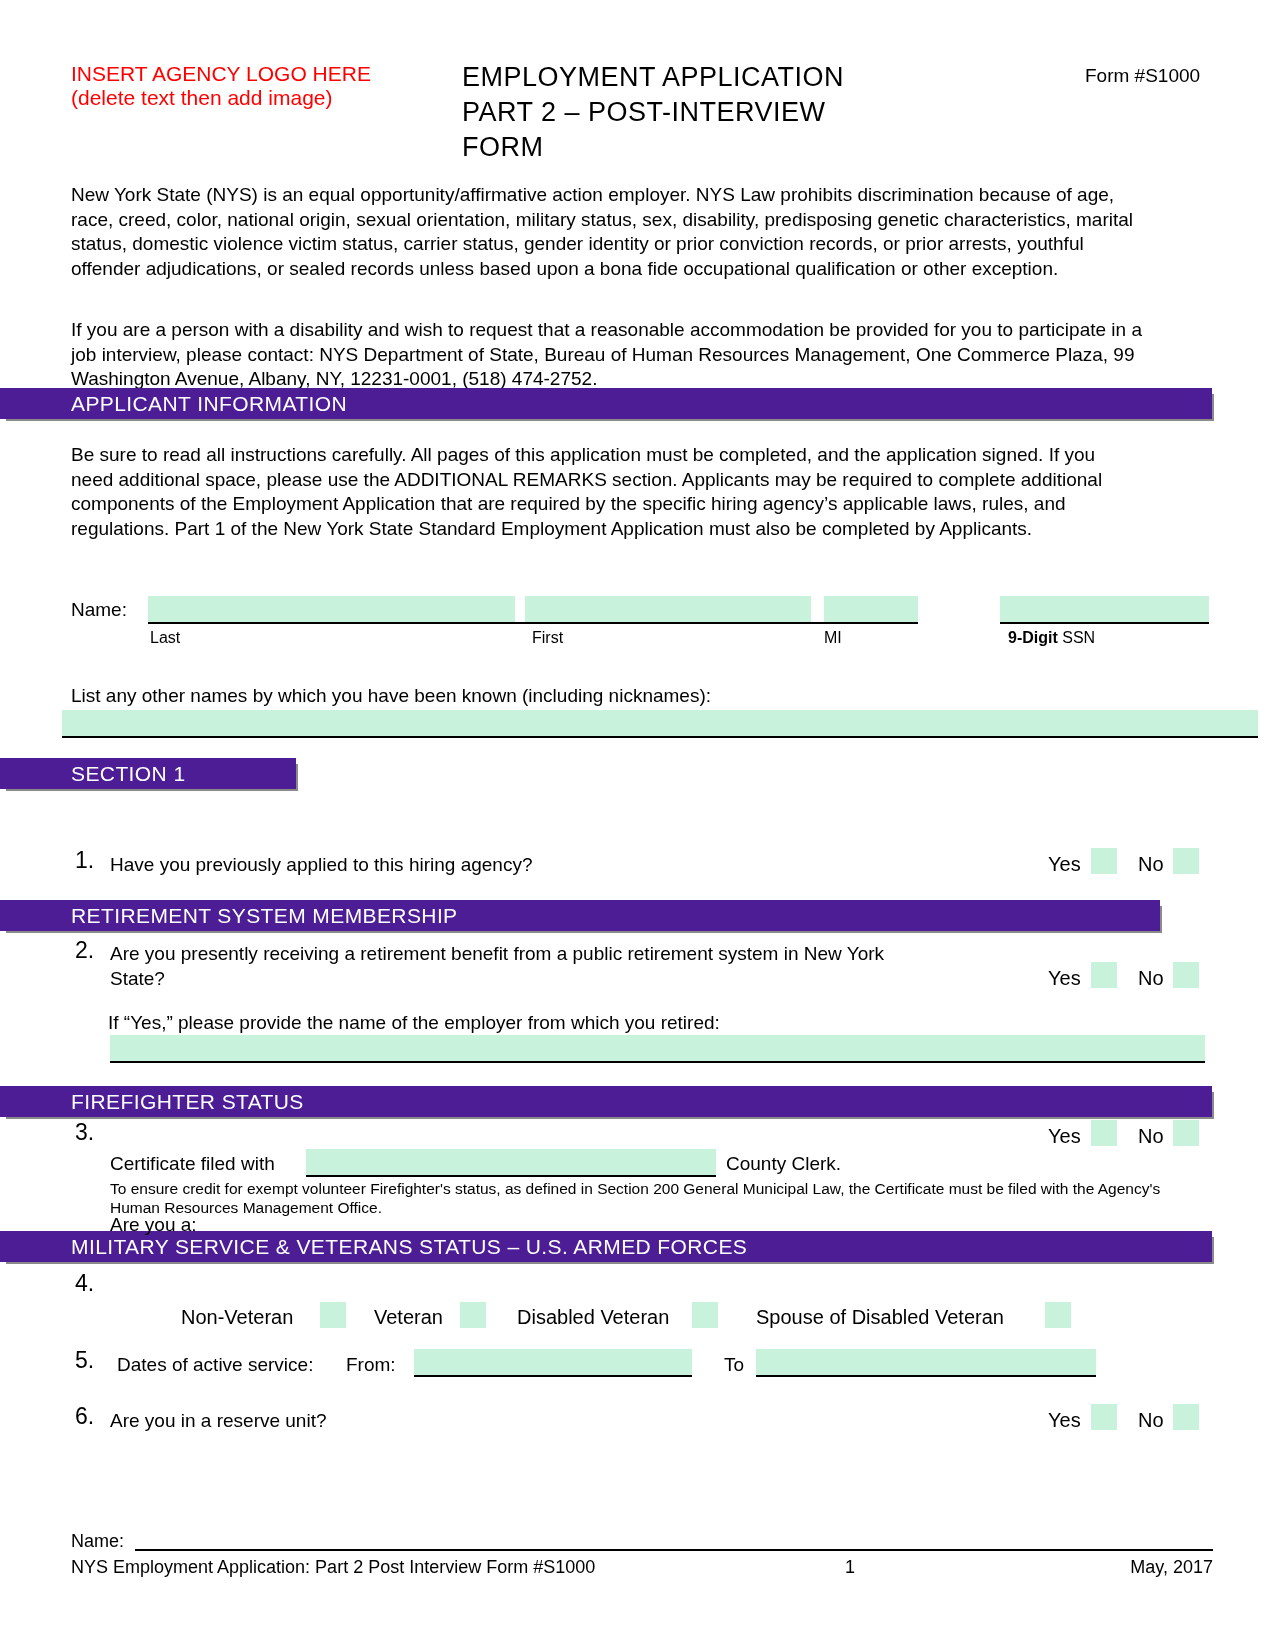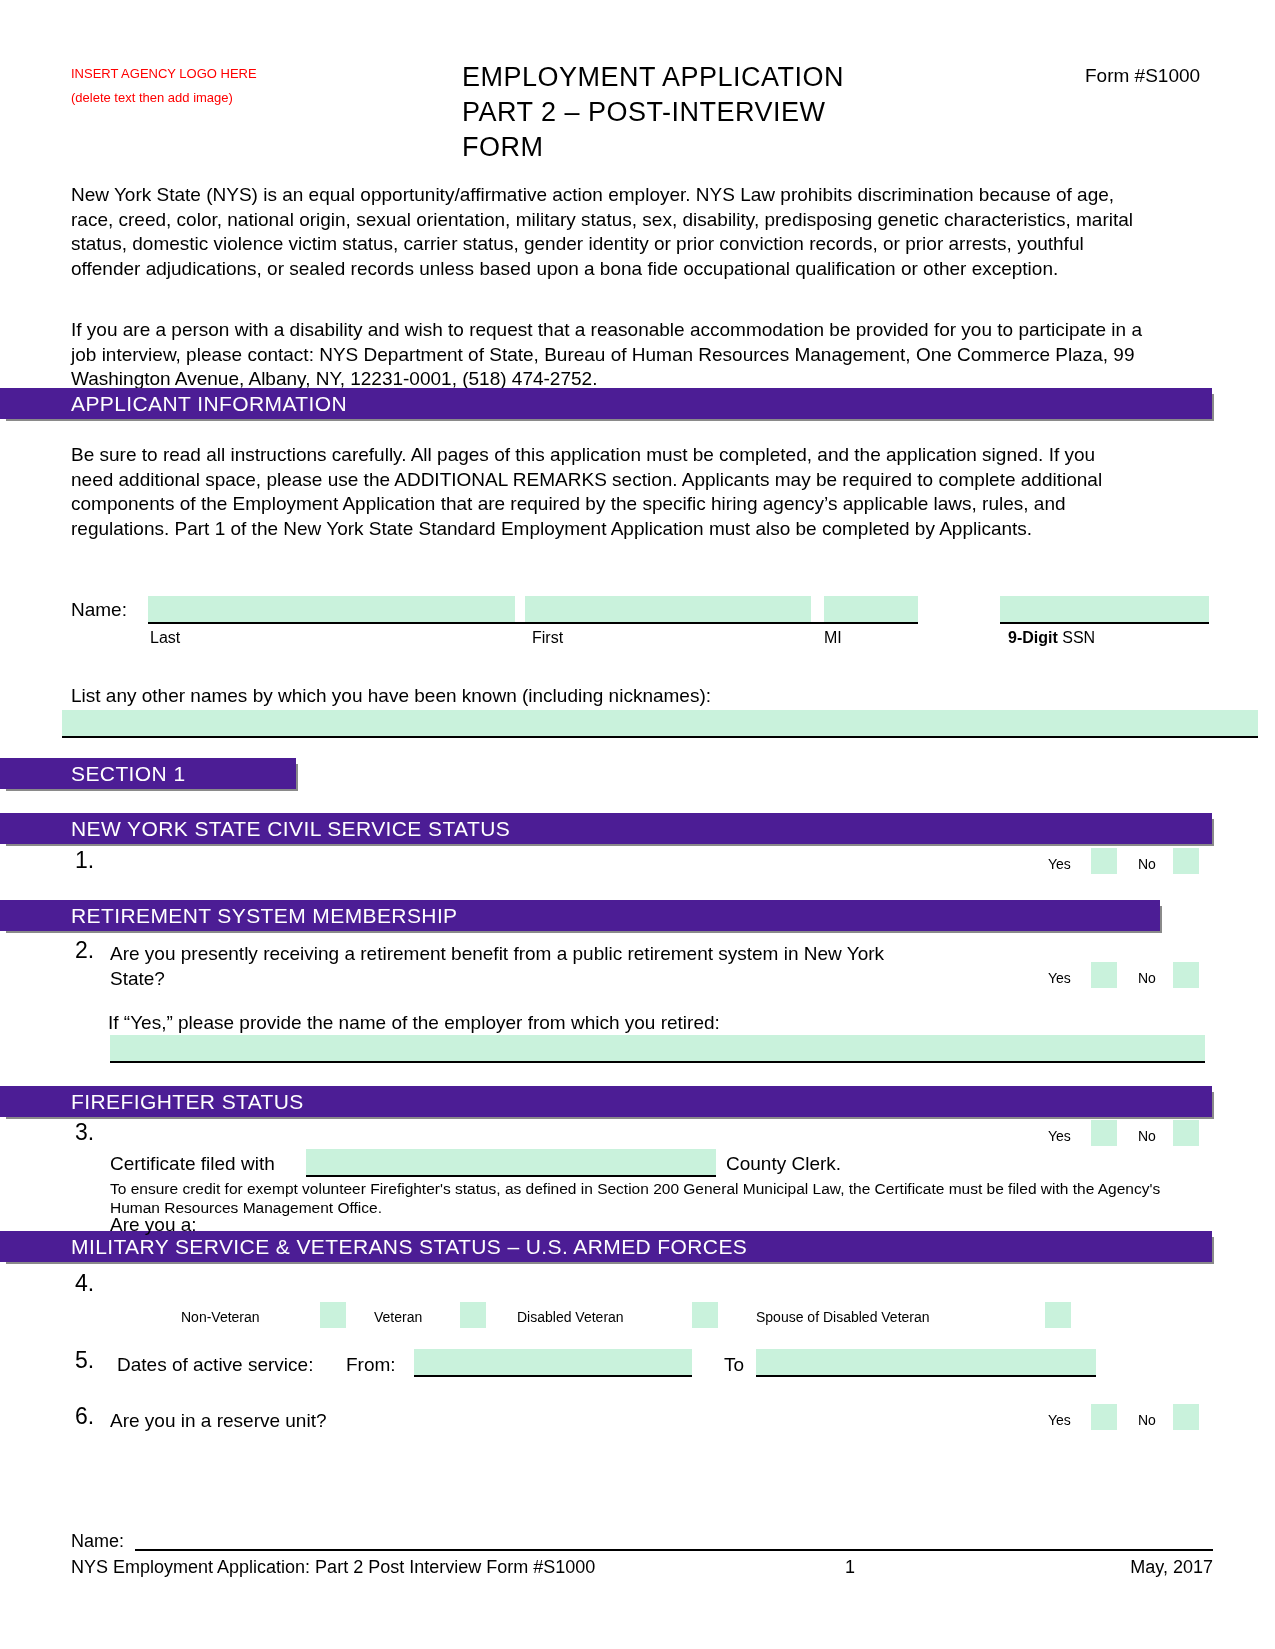--- a/index.html
+++ b/index.html
@@ -5,37 +5,37 @@
   html,body{margin:0;padding:0;background:#fff;}
   .page{
     position:relative;
     width:1275px;height:1649px;
     background:#fff;
     font-family:"Liberation Sans", sans-serif;
     color:#000;
     overflow:hidden;
   }
   .abs{position:absolute;}
-  .red{color:#ff0000;font-size:13px;line-height:24px;}
+  .red{color:#ff0000;font-size:21px;line-height:24px;}
   .title{font-size:27px;line-height:35px;letter-spacing:.5px;}
   .body-text{font-size:19px;line-height:24.5px;}
   .bar{
     position:absolute;left:0;height:31px;
     background:#4c1d95;color:#fff;
     font-size:21px;display:flex;align-items:center;
     padding-left:71px;box-sizing:border-box;
     box-shadow:4px 4px 0 -2px #8a8a8a;
     letter-spacing:.4px;
   }
   .field{position:absolute;background:#C9F2DC;height:26px;}
   .field.ul{border-bottom:2px solid #000;}
   .uline{position:absolute;height:2px;background:#000;}
   .qnum{position:absolute;font-size:23px;line-height:25px;}
   .qtext{position:absolute;font-size:19px;line-height:25px;}
-  .ynlabel{position:absolute;font-size:14px;line-height:25px;text-align:right;}
+  .ynlabel{position:absolute;font-size:20px;line-height:25px;text-align:right;}
   .box{position:absolute;width:26px;height:26px;background:#C9F2DC;}
   .caption{position:absolute;font-size:16px;line-height:22px;}
   .small-note{position:absolute;font-size:15.5px;line-height:18.5px;}
   .footer-text{position:absolute;font-size:18px;line-height:22px;}
   b{font-weight:bold;}
 </style>
 </head>
 <body>
 
 <div class="page">
@@ -78,25 +78,23 @@
     <b>9-Digit</b><span> SSN</span>
   </div>
 
   <div class="abs body-text" style="left:71px;top:684px;">List any other names by which you have been known (including nicknames):</div>
   <div class="field ul" style="left:62px;top:710px;width:1196px;"></div>
 
   <div class="bar" style="top:758px;width:296px;">
     <span>SECTION 1</span>
   </div>
 
-  <div class="bar" style="top:813px;width:1212px;">
-    <span>NEW YORK STATE CIVIL SERVICE STATUS</span>
-  </div>
 
   <div class="qnum" style="left:75px;top:848px;">1.</div>
+  <div class="qtext" style="left:110px;top:852px;">Have you previously applied to this hiring agency?</div>
   <div class="ynlabel" style="left:1048px;top:852px;">Yes</div>
   <div class="box" style="left:1091px;top:848px;"></div>
   <div class="ynlabel" style="left:1138px;top:852px;">No</div>
   <div class="box" style="left:1173px;top:848px;"></div>
 
   <div class="bar" style="top:900px;width:1160px;">
     <span>RETIREMENT SYSTEM MEMBERSHIP</span>
   </div>
 
   <div class="qnum" style="left:75px;top:938px;">2.</div>

